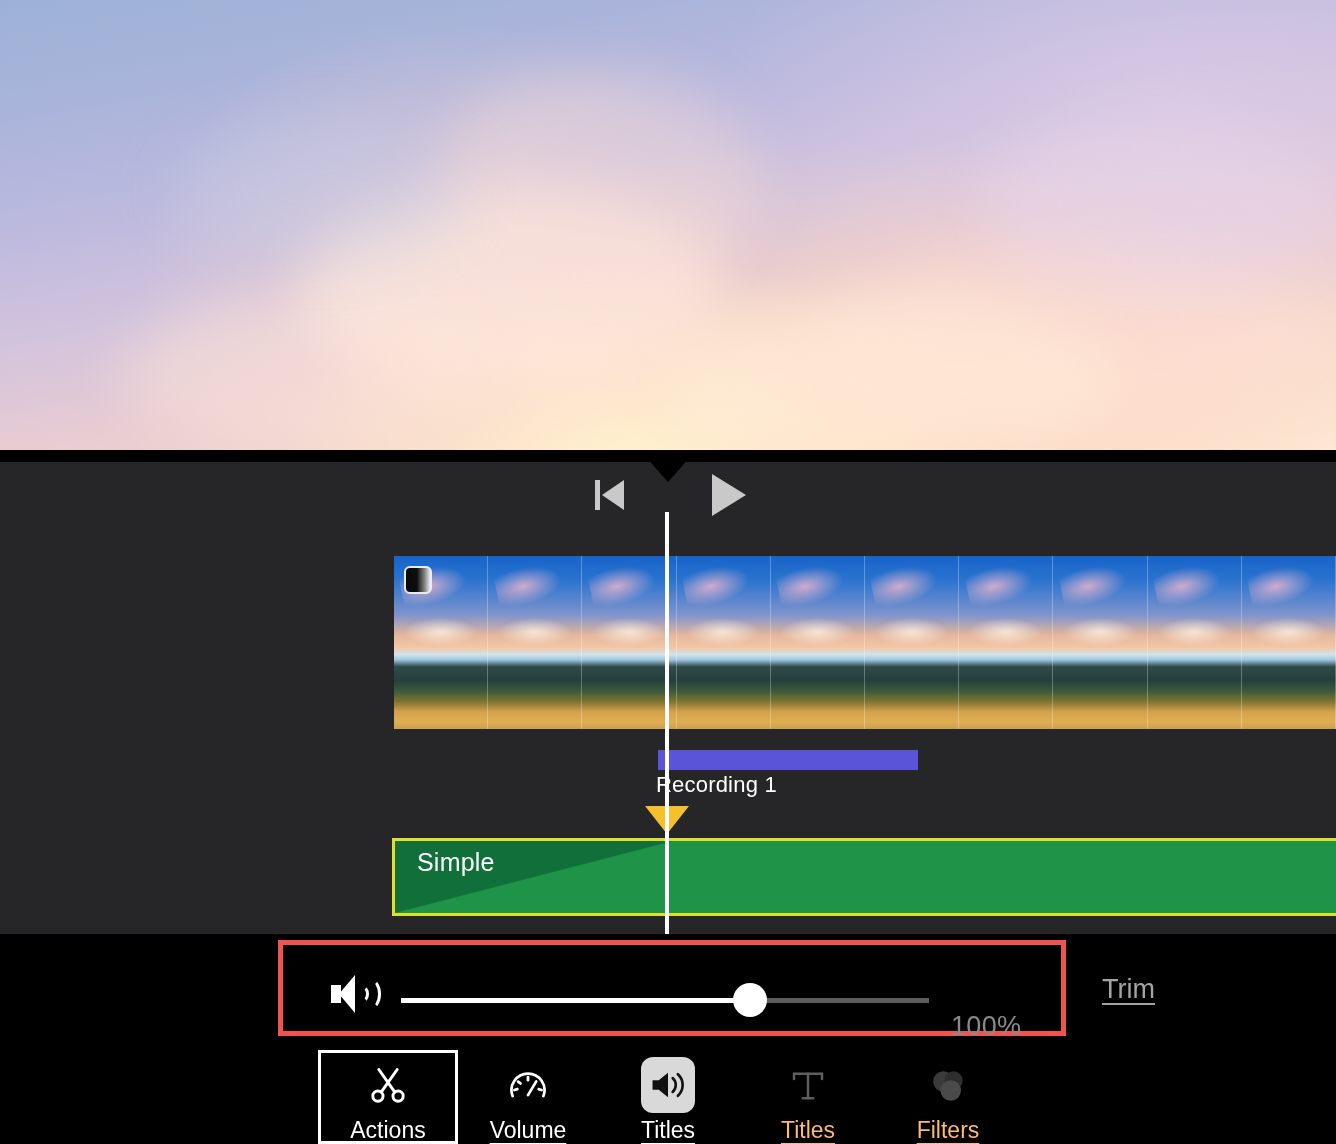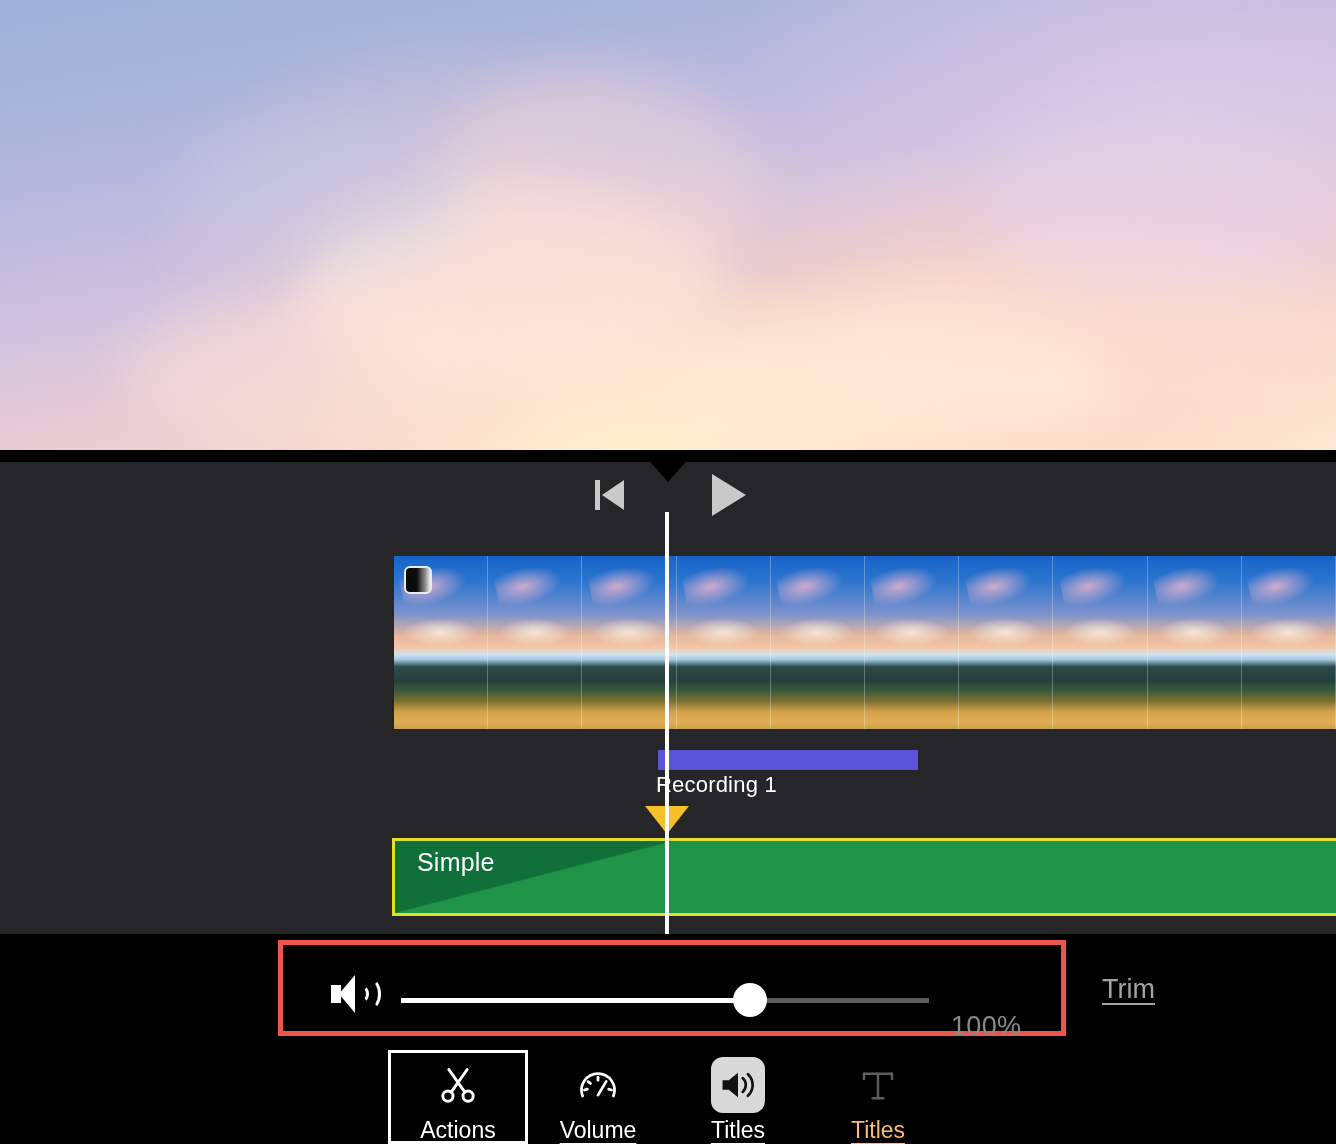--- a/index.html
+++ b/index.html
@@ -337,15 +337,25 @@
           <line x1="4" y1="5" x2="20" y2="5"></line>
           <line x1="12" y1="5" x2="12" y2="19"></line>
           <line x1="9" y1="19" x2="15" y2="19"></line>
           <line x1="4" y1="5" x2="4" y2="8"></line>
           <line x1="20" y1="5" x2="20" y2="8"></line>
         </svg>
       </div>
       <div class="tool-label">Titles</div>
     </div>
 
+    <div class="tool dim">
+      <div class="tool-icon">
+        <svg width="44" height="44" viewBox="0 0 24 24">
+          <circle cx="9.5" cy="9.5" r="5.6" fill="#3a3a3a"></circle>
+          <circle cx="15" cy="9" r="5" fill="#2e2e2e"></circle>
+          <circle cx="13.5" cy="14.5" r="5.6" fill="#4a4a4a"></circle>
+        </svg>
+      </div>
+      <div class="tool-label">Filters</div>
+    </div>
 
   </div>
 </div>
 
 </body></html>

